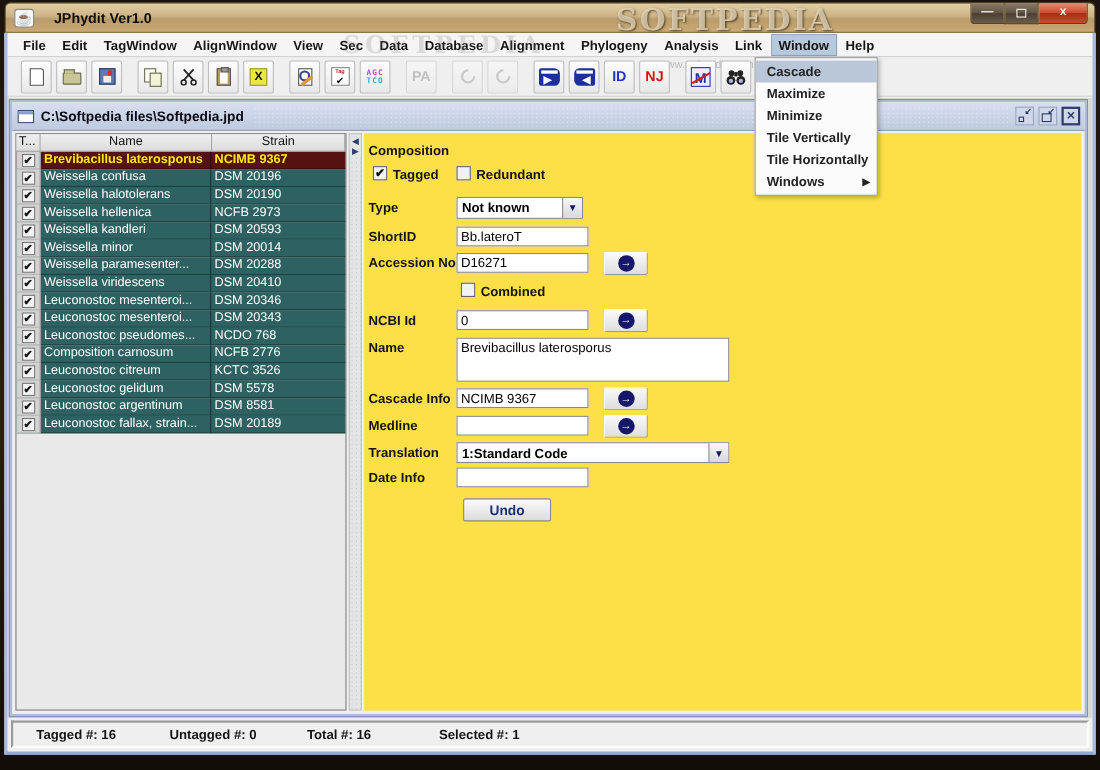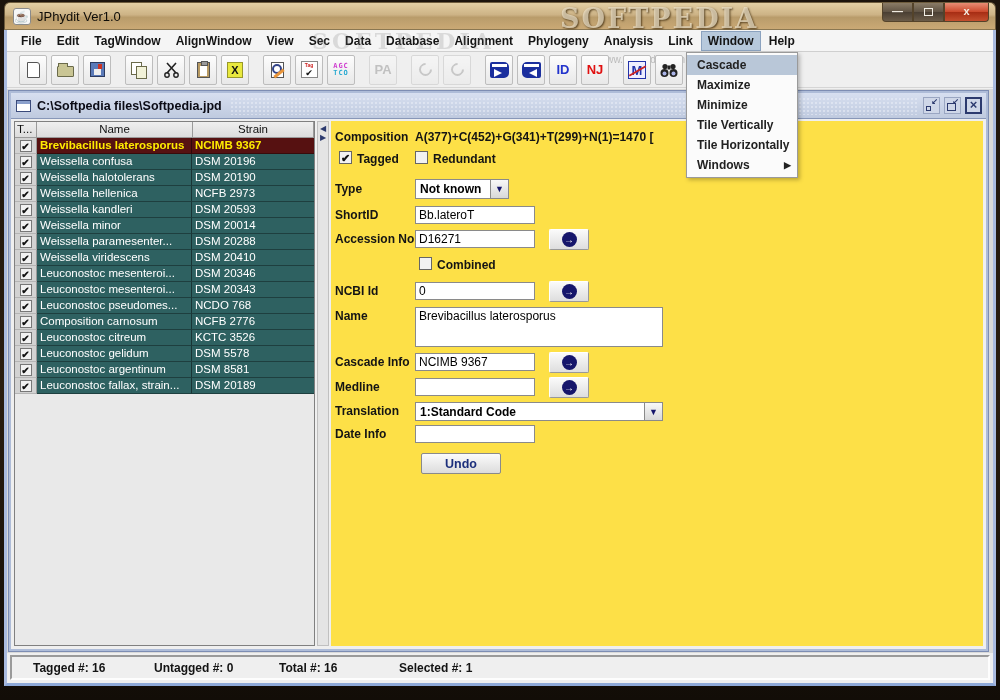--- a/index.html
+++ b/index.html
@@ -9,21 +9,21 @@
   .desktop { position:relative; width:1000px; height:700px;
     background:linear-gradient(180deg,#1c140c 0%,#2a1d10 55%,#120d07 100%); }
   .appwin { position:absolute; left:4px; top:0; width:992px; height:690px; }
 
   
   .titlebar { position:absolute; left:0; top:2px; right:0; height:28px;
     background:linear-gradient(180deg,#e3cfa4 0%,#cdb386 45%,#b99c6b 55%,#caa975 100%);
     border:1px solid #6e5c3d; border-bottom:1px solid #8a7752; border-radius:6px 6px 0 0; }
   .java-icon { position:absolute; left:8px; top:5px; width:18px; height:17px; background:#f7f7f7;
     border:1px solid #8a8a8a; border-radius:3px; font-size:12px; line-height:16px; text-align:center; color:#b23b1e; }
-  .apptitle { position:absolute; left:32px; top:6px; font-size:13px; font-weight:400; color:#0e0c08; }
+  .apptitle { position:absolute; left:44px; top:6px; font-size:13px; font-weight:700; color:#0e0c08; }
   .tb-watermark { position:absolute; left:555px; top:0px; font-family:"DejaVu Serif", serif;
     font-weight:bold; font-size:27px; letter-spacing:2px; color:rgba(238,226,200,0.75);
     text-shadow:1px 1px 2px rgba(60,40,10,0.8); pointer-events:none; }
   .winbtns { position:absolute; right:6px; top:0; display:flex; }
   .wbtn { width:31px; height:19px; border:1px solid #54432a; border-top:none; text-align:center;
     color:#f4f0e6; font-size:11px; line-height:17px; font-weight:bold;
     background:linear-gradient(180deg,#8a7b66,#5f5344 50%,#4a3f33 52%,#6b5c49); }
   .wbtn.first { border-radius:0 0 0 4px; }
   .wbtn.close { width:45px; border-radius:0 0 4px 0;
     background:linear-gradient(180deg,#e78d74,#cc4b2e 48%,#a72d14 52%,#c4502f); }
@@ -441,29 +441,28 @@
 
           <div class="splitter">
             <div class="sp-arrows">
               <span>◀</span>
               <span>▶</span>
             </div>
           </div>
 
           <div class="formpane">
             <span class="flabel" style="left:4px; top:9px;">Composition</span>
-            <span class="fval" style="left:84px; top:9px;">A(377)+C(452)+G(341)+T(299)+N(1)=1470 [</span>
 
             <span class="fcb" style="left:8px; top:30px;">✔</span>
             <span class="flabel" style="left:26px; top:31px;">Tagged</span>
             <span class="fcb" style="left:84px; top:30px;"></span>
             <span class="flabel" style="left:102px; top:31px;">Redundant</span>
 
             <span class="flabel" style="left:4px; top:61px;">Type</span>
-            <div class="combo" style="left:84px; top:58px; width:94px;">
+            <div class="combo" style="left:84px; top:58px; width:115px;">
               <span class="ctext">Not known</span>
               <span class="cbtn2">▼</span>
             </div>
 
             <span class="flabel" style="left:4px; top:87px;">ShortID</span>
             <input class="tf" style="left: 84px; top: 85px; width: 120px;" value="Bb.lateroT">
 
             <span class="flabel" style="left:4px; top:111px;">Accession No</span>
             <input class="tf" style="left: 84px; top: 109px; width: 120px;" value="D16271">
             <div class="gobtn" style="left:218px; top:108px;">

